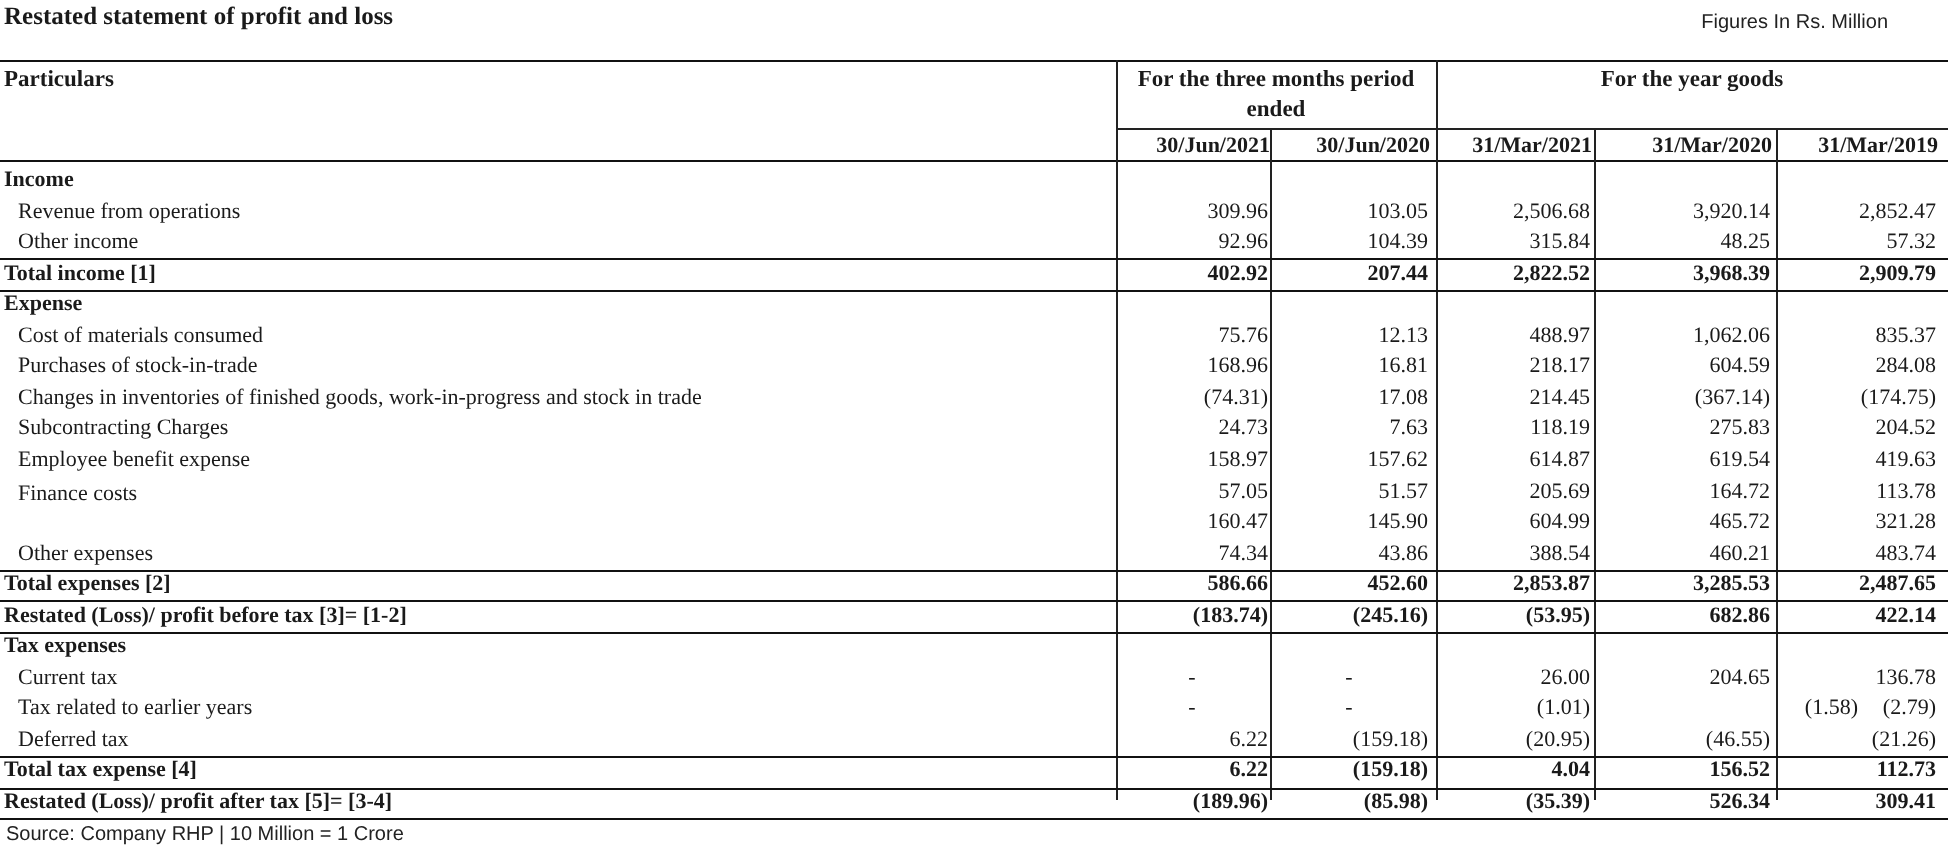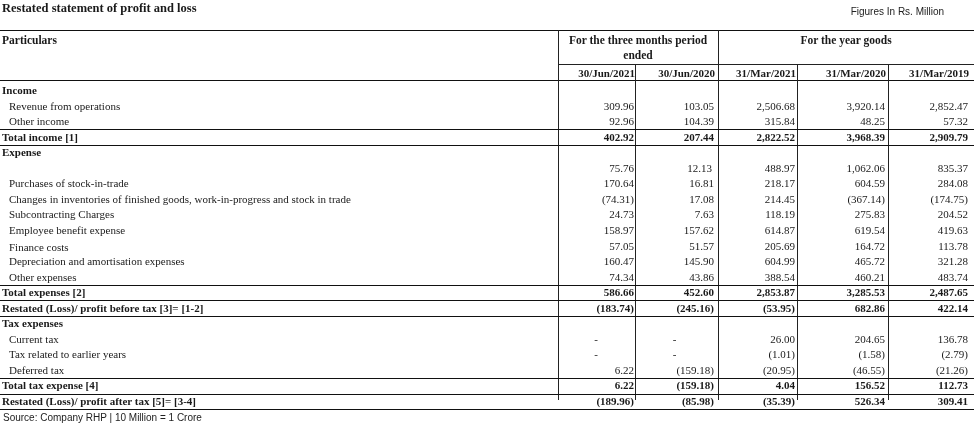--- a/index.html
+++ b/index.html
@@ -80,29 +80,30 @@
     <div class="hline" style="top: 144.7px;"></div>
     <div style="position: absolute; left: 0px; top: 144.2px; width: 974px; height: 15.55px;">
       <div class="cell lbl b" style="top: 1px;">Expense</div>
       <div class="cell num" style="top: 1px; left: 558px; width: 76px;"></div>
       <div class="cell num" style="top: 1px; left: 635px; width: 79px;"></div>
       <div class="cell num" style="top: 1px; left: 718px; width: 77px;"></div>
       <div class="cell num" style="top: 1px; left: 797px; width: 88px;"></div>
       <div class="cell num" style="top: 1px; left: 888px; width: 80px;"></div>
     </div>
     <div style="position: absolute; left: 0px; top: 159.75px; width: 974px; height: 15.55px;">
+      <div class="cell ind" style="top: 1px;">Cost of materials consumed</div>
       <div class="cell num" style="top: 1px; left: 558px; width: 76px;">75.76</div>
-      <div class="cell num" style="top: 1px; left: 615px; width: 79px; padding-left: 18px;">12.13</div>
+      <div class="cell num" style="top: 1px; left: 635px; width: 79px;">12.13</div>
       <div class="cell num" style="top: 1px; left: 718px; width: 77px;">488.97</div>
       <div class="cell num" style="top: 1px; left: 797px; width: 88px;">1,062.06</div>
       <div class="cell num" style="top: 1px; left: 888px; width: 80px;">835.37</div>
     </div>
     <div style="position: absolute; left: 0px; top: 175.3px; width: 974px; height: 15.55px;">
       <div class="cell ind" style="top: 1px;">Purchases of stock-in-trade</div>
-      <div class="cell num" style="top: 1px; left: 558px; width: 76px;">170.64</div>
+      <div class="cell num" style="top: 1px; left: 558px; width: 76px;">168.96</div>
       <div class="cell num" style="top: 1px; left: 635px; width: 79px;">16.81</div>
       <div class="cell num" style="top: 1px; left: 718px; width: 77px;">218.17</div>
       <div class="cell num" style="top: 1px; left: 797px; width: 88px;">604.59</div>
       <div class="cell num" style="top: 1px; left: 888px; width: 80px;">284.08</div>
     </div>
     <div style="position: absolute; left: 0px; top: 190.85px; width: 974px; height: 15.55px;">
       <div class="cell ind" style="top: 1px;">Changes in inventories of finished goods, work-in-progress and stock in trade</div>
       <div class="cell num" style="top: 1px; left: 558px; width: 76px;">(74.31)</div>
       <div class="cell num" style="top: 1px; left: 635px; width: 79px;">17.08</div>
       <div class="cell num" style="top: 1px; left: 718px; width: 77px;">214.45</div>
@@ -127,21 +128,20 @@
     </div>
     <div style="position: absolute; left: 0px; top: 237.5px; width: 974px; height: 15.55px;">
       <div class="cell ind" style="top: 2px;">Finance costs</div>
       <div class="cell num" style="top: 1px; left: 558px; width: 76px;">57.05</div>
       <div class="cell num" style="top: 1px; left: 635px; width: 79px;">51.57</div>
       <div class="cell num" style="top: 1px; left: 718px; width: 77px;">205.69</div>
       <div class="cell num" style="top: 1px; left: 797px; width: 88px;">164.72</div>
       <div class="cell num" style="top: 1px; left: 888px; width: 80px;">113.78</div>
     </div>
     <div style="position: absolute; left: 0px; top: 253.05px; width: 974px; height: 15.55px;">
-      <div class="cell ind" style="top: 1px;">Depreciation and amortisation expenses</div>
       <div class="cell num" style="top: 1px; left: 558px; width: 76px;">160.47</div>
       <div class="cell num" style="top: 1px; left: 635px; width: 79px;">145.90</div>
       <div class="cell num" style="top: 1px; left: 718px; width: 77px;">604.99</div>
       <div class="cell num" style="top: 1px; left: 797px; width: 88px;">465.72</div>
       <div class="cell num" style="top: 1px; left: 888px; width: 80px;">321.28</div>
     </div>
     <div style="position: absolute; left: 0px; top: 268.6px; width: 974px; height: 15.55px;">
       <div class="cell ind" style="top: 1px;">Other expenses</div>
       <div class="cell num" style="top: 1px; left: 558px; width: 76px;">74.34</div>
       <div class="cell num" style="top: 1px; left: 635px; width: 79px;">43.86</div>
@@ -182,21 +182,21 @@
       <div class="cell num" style="top: 1px; left: 635px; width: 79px; text-align: center;">-</div>
       <div class="cell num" style="top: 1px; left: 718px; width: 77px;">26.00</div>
       <div class="cell num" style="top: 1px; left: 797px; width: 88px;">204.65</div>
       <div class="cell num" style="top: 1px; left: 888px; width: 80px;">136.78</div>
     </div>
     <div style="position: absolute; left: 0px; top: 346.35px; width: 974px; height: 15.55px;">
       <div class="cell ind" style="top: 1px;">Tax related to earlier years</div>
       <div class="cell num" style="top: 1px; left: 558px; width: 76px; text-align: center;">-</div>
       <div class="cell num" style="top: 1px; left: 635px; width: 79px; text-align: center;">-</div>
       <div class="cell num" style="top: 1px; left: 718px; width: 77px;">(1.01)</div>
-      <div class="cell num" style="top: 1px; left: 797px; width: 88px;">(1.58)</div>
+      <div class="cell num" style="top: 1px; left: 797px; width: 88px; padding-left: 44px;">(1.58)</div>
       <div class="cell num" style="top: 1px; left: 888px; width: 80px;">(2.79)</div>
     </div>
     <div style="position: absolute; left: 0px; top: 361.9px; width: 974px; height: 15.55px;">
       <div class="cell ind" style="top: 1px;">Deferred tax</div>
       <div class="cell num" style="top: 1px; left: 558px; width: 76px;">6.22</div>
       <div class="cell num" style="top: 1px; left: 635px; width: 79px;">(159.18)</div>
       <div class="cell num" style="top: 1px; left: 718px; width: 77px;">(20.95)</div>
       <div class="cell num" style="top: 1px; left: 797px; width: 88px;">(46.55)</div>
       <div class="cell num" style="top: 1px; left: 888px; width: 80px;">(21.26)</div>
     </div>

